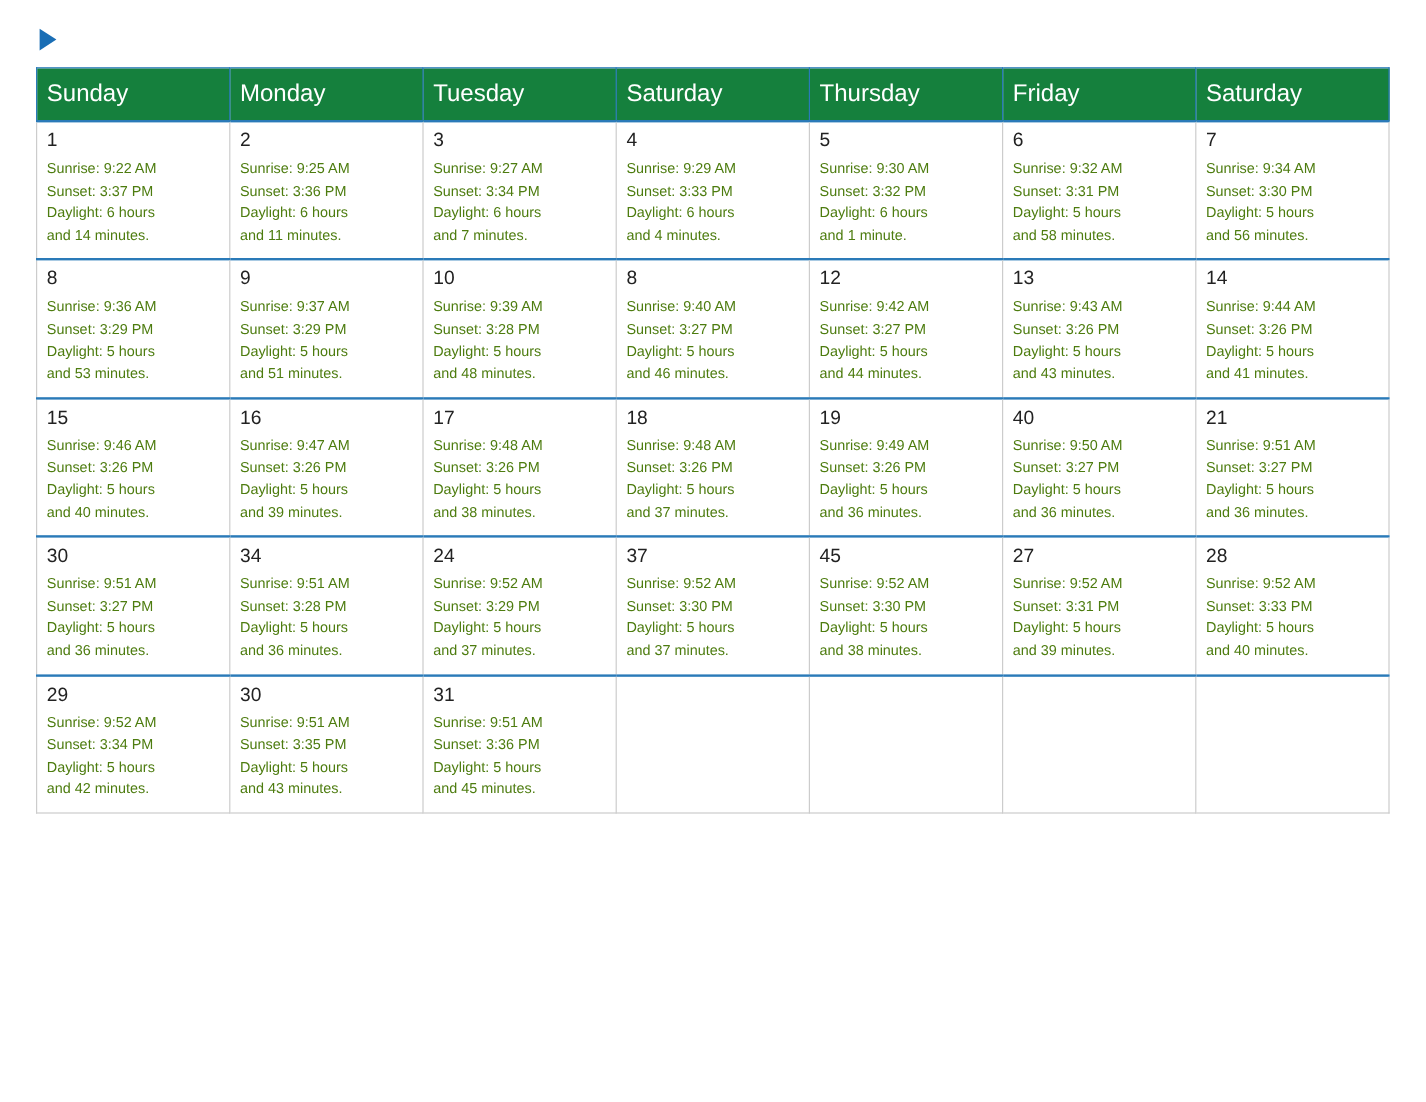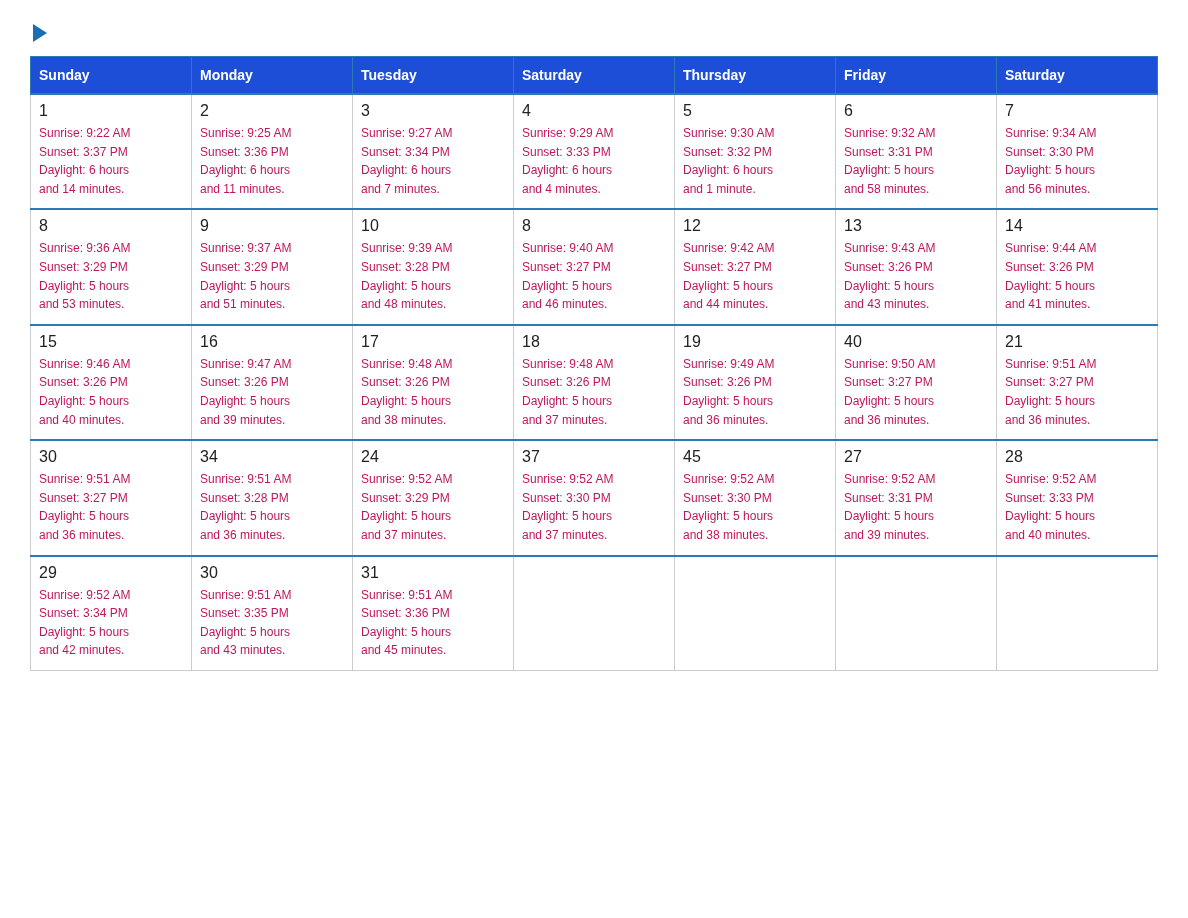--- a/index.html
+++ b/index.html
@@ -60,24 +60,24 @@
       font-size: 22px;
       color: #555;
       margin-top: 4px;
     }
     table {
       width: 100%;
       border-collapse: collapse;
       table-layout: fixed;
     }
     thead tr th {
-      background-color: #1d4ed8;
+      background-color: #15803d;
       color: #fff;
-      font-size: 14px;
-      font-weight: bold;
+      font-size: 20px;
+      font-weight: normal;
       padding: 10px 8px;
       text-align: left;
       border: 1px solid #2a7ab8;
     }
     tbody tr td {
       vertical-align: top;
       border: 1px solid #ccc;
       padding: 7px 8px 10px 8px;
       font-size: 12.5px;
       color: #333;
@@ -91,21 +91,21 @@
     }
     .day-number {
       font-size: 16px;
       font-weight: normal;
       color: #222;
       display: block;
       margin-bottom: 4px;
     }
     .day-info {
       font-size: 12px;
-      color: #be185d;
+      color: #4d7c0f;
       line-height: 1.55;
     }
     .empty-cell {
       background: #fff;
     }
     
     tbody tr td {
       border-top: 1px solid #ccc;
     }
     .week-row-start td {

